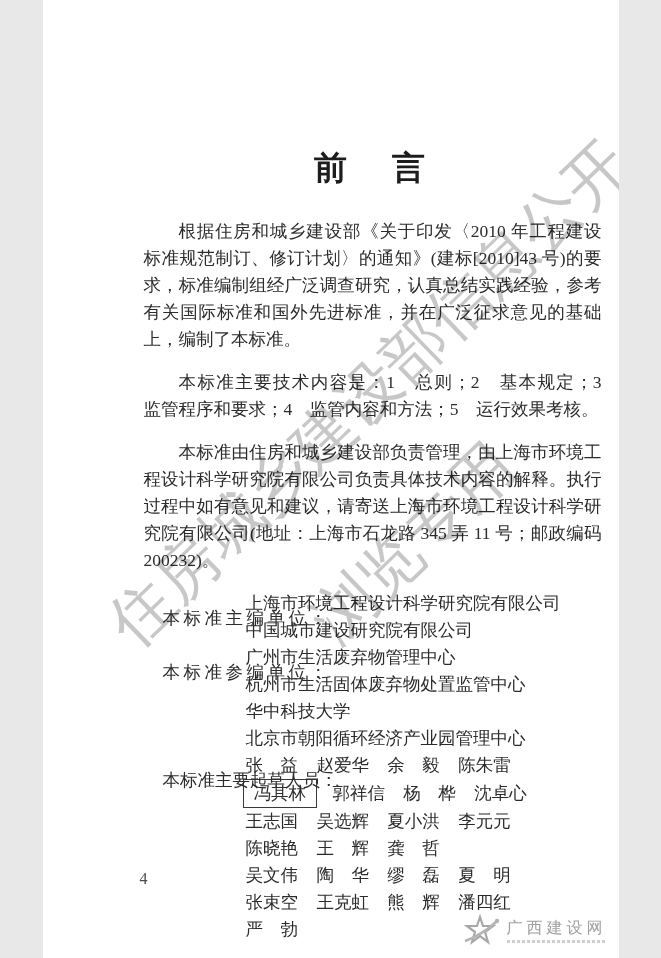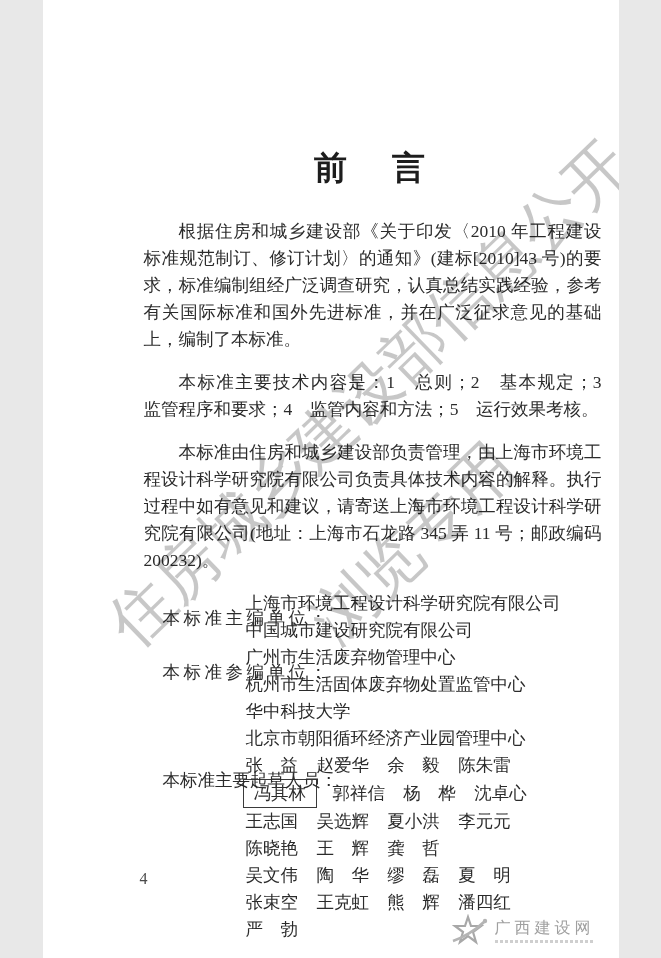--- a/index.html
+++ b/index.html
@@ -37,21 +37,21 @@
     position:absolute; z-index:2;
     transform:rotate(-44deg); transform-origin:left top;
     font-size:63px; line-height:63px; white-space:nowrap;
     color:rgba(0,0,0,0.22);
     pointer-events:none;
     font-family:"Liberation Serif","DejaVu Serif",serif;
   }
   .wm1 { left:55px; top:612px; }
   .wm2 { left:258px; top:608px; }
   .logo {
-    position:absolute; right:24px; bottom:10px; z-index:1;
+    position:absolute; right:12px; bottom:10px; z-index:1;
     display:flex; align-items:center; gap:5px;
   }
   .logo-text-col { display:flex; flex-direction:column; align-items:flex-start; gap:3px; }
   .logo-name { font-size:16px; letter-spacing:4px; color:#a0a0a0; line-height:18px; }
   .logo-smudge {
     width:100px; height:3px;
     background:repeating-linear-gradient(90deg,#cfcfcf 0 3px,transparent 3px 5px);
   }
   .star-icon { display:block; }
 </style>

